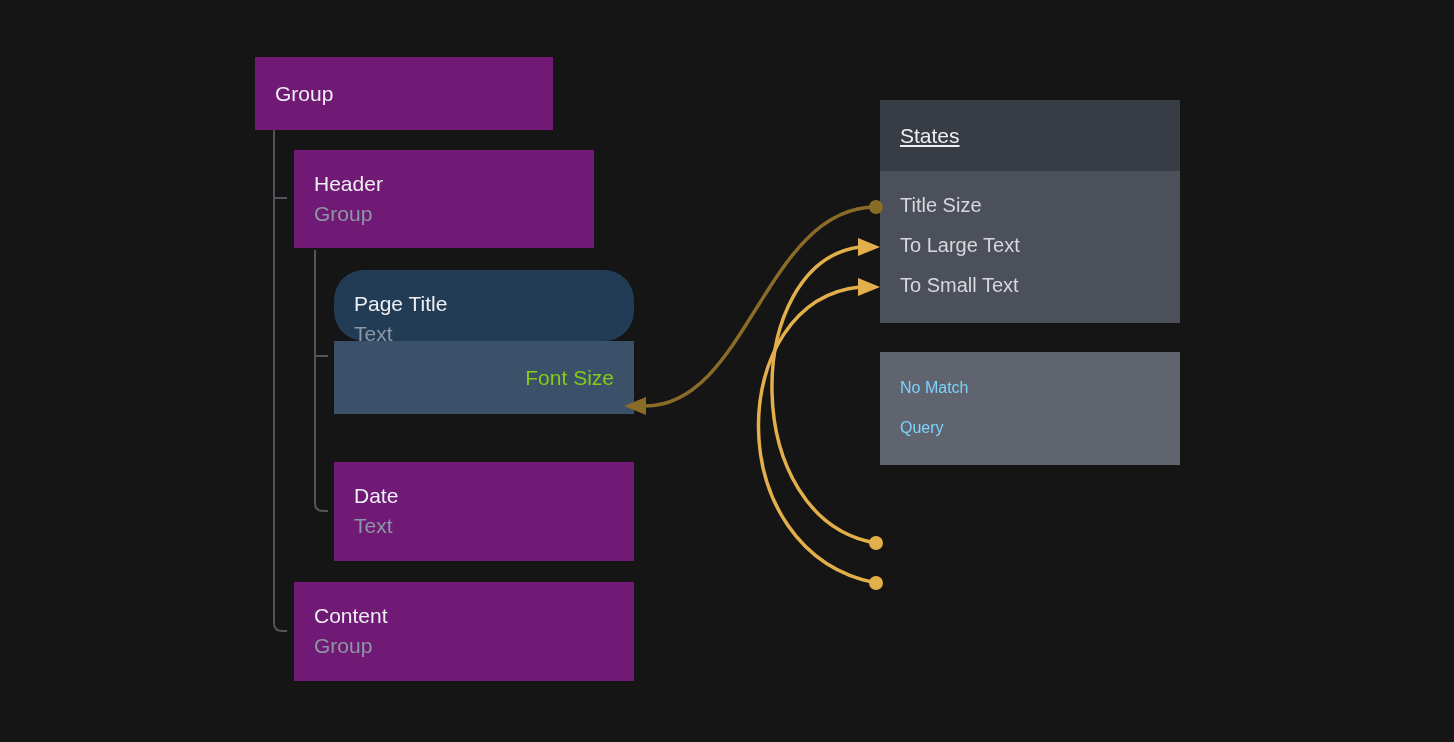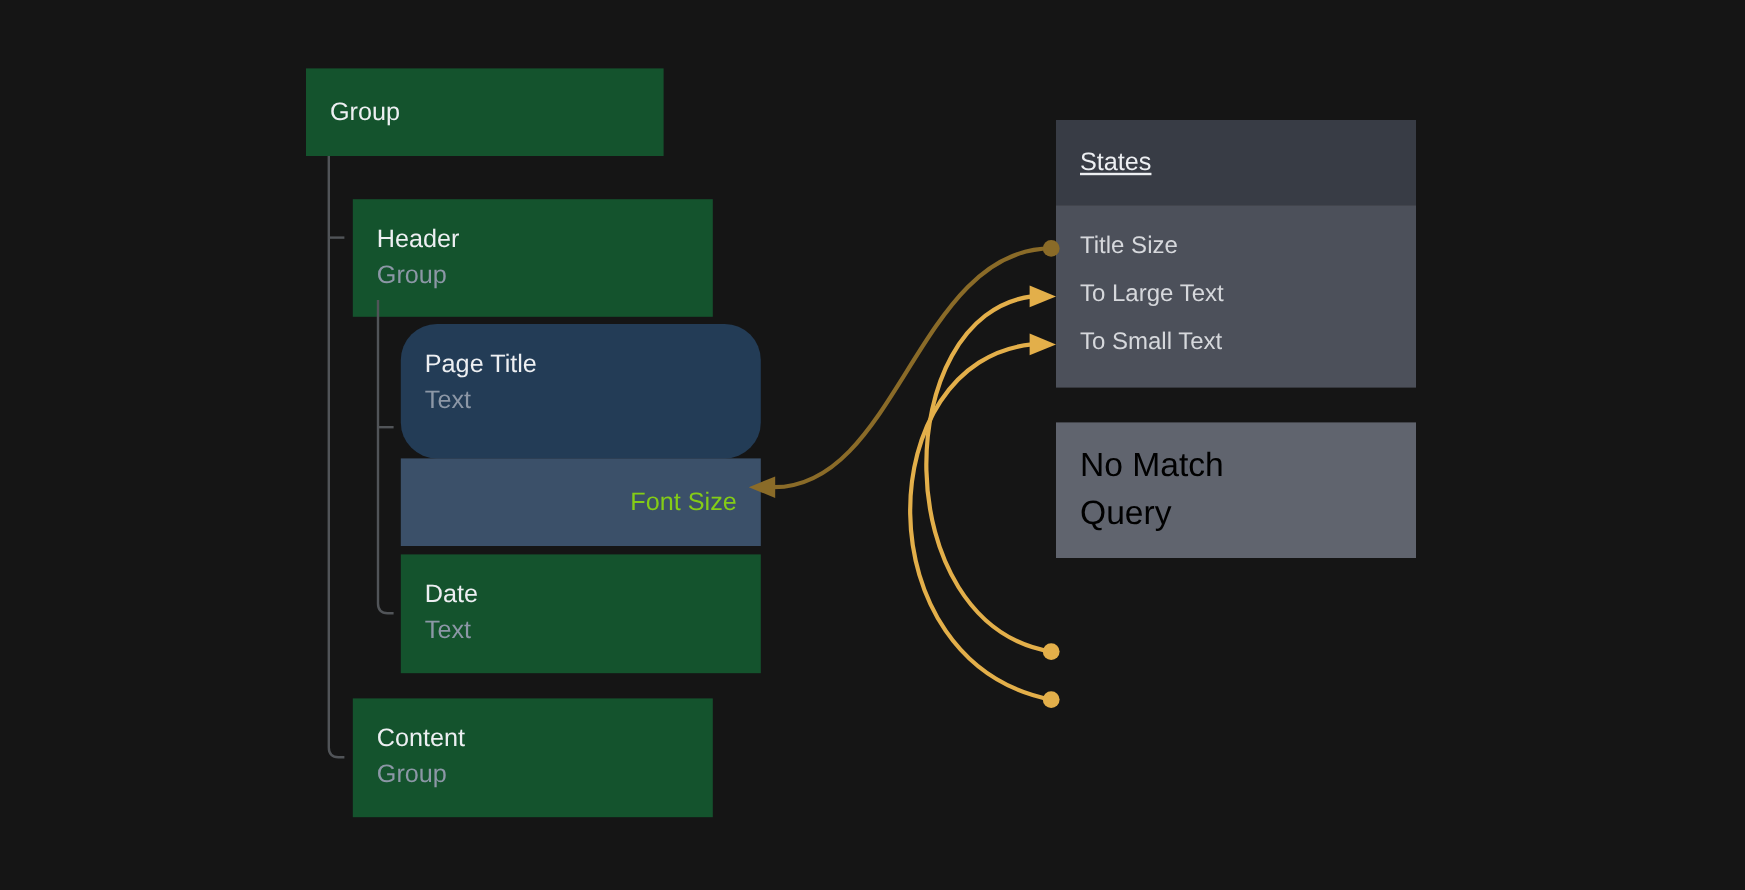--- a/index.html
+++ b/index.html
@@ -6,21 +6,21 @@
   html, body { background: #151515; }
   body {
     font-family: "Liberation Sans", "DejaVu Sans", sans-serif;
     width: 1454px; height: 742px; position: relative; overflow: hidden;
   }
   .canvas { position: absolute; inset: 0; width: 1454px; height: 742px; }
 
   
   .node {
     position: absolute;
-    background: #14532d;
+    background: #701a75;
     color: #EDEFF2;
     font-size: 21px;
     line-height: 30px;
   }
   .node .pad { padding: 19px 20px 0 20px; }
   .node-title { color: #EDEFF2; }
   .node-subtitle { color: #8C97A6; }
 
   .single-line { display: flex; align-items: center; padding-left: 20px; }
 
@@ -45,35 +45,35 @@
     height: 40px; line-height: 40px; padding-left: 20px;
     color: #D6D8DC; font-size: 20px;
   }
 
   .cond-top { background: #51555F; height: 155px; padding: 21px 20px 0 20px; position: relative; }
   .cond-title { color: #EDEFF2; line-height: 29px; max-width: 195px; }
   .cond-subtitle { color: #9CA1A9; line-height: 29px; max-width: 195px; }
   .cond-bottom { background: #60646E; height: 113px; padding-top: 16px; }
   .cond-item {
     height: 40px; line-height: 40px; padding-left: 20px;
-    color: #000000; font-size: 28px;
+    color: #7dd3fc; font-size: 16px;
   }
   .status-dot {
     position: absolute; top: 11px; right: 13px;
     width: 17px; height: 17px; border-radius: 50%;
     background: #9CA0A6;
   }
 
   
   #group-box   { left: 255px; top: 57px;  width: 298px; height: 73px; }
-  #header-box  { left: 294px; top: 150px; width: 300px; height: 98px; margin-top: 16px; }
+  #header-box  { left: 294px; top: 150px; width: 300px; height: 98px; }
   #pagetitle-node { left: 334px; top: 270px; width: 300px; background: none; }
-  #pagetitle-main { background: #233C56; height: 112px; border-radius: 30px; }
+  #pagetitle-main { background: #233C56; height: 71px; border-radius: 30px; }
   #date-box    { left: 334px; top: 462px; width: 300px; height: 99px; }
-  #content-box { left: 294px; top: 582px; width: 300px; height: 99px; }
+  #content-box { left: 294px; top: 582px; width: 340px; height: 99px; }
   #states-panel    { left: 880px; top: 100px; }
   #condition-panel { left: 880px; top: 352px; }
 
   svg.overlay { position: absolute; inset: 0; z-index: 5; pointer-events: none; }
 </style>
 </head>
 <body>
 
 <div class="canvas">
 

